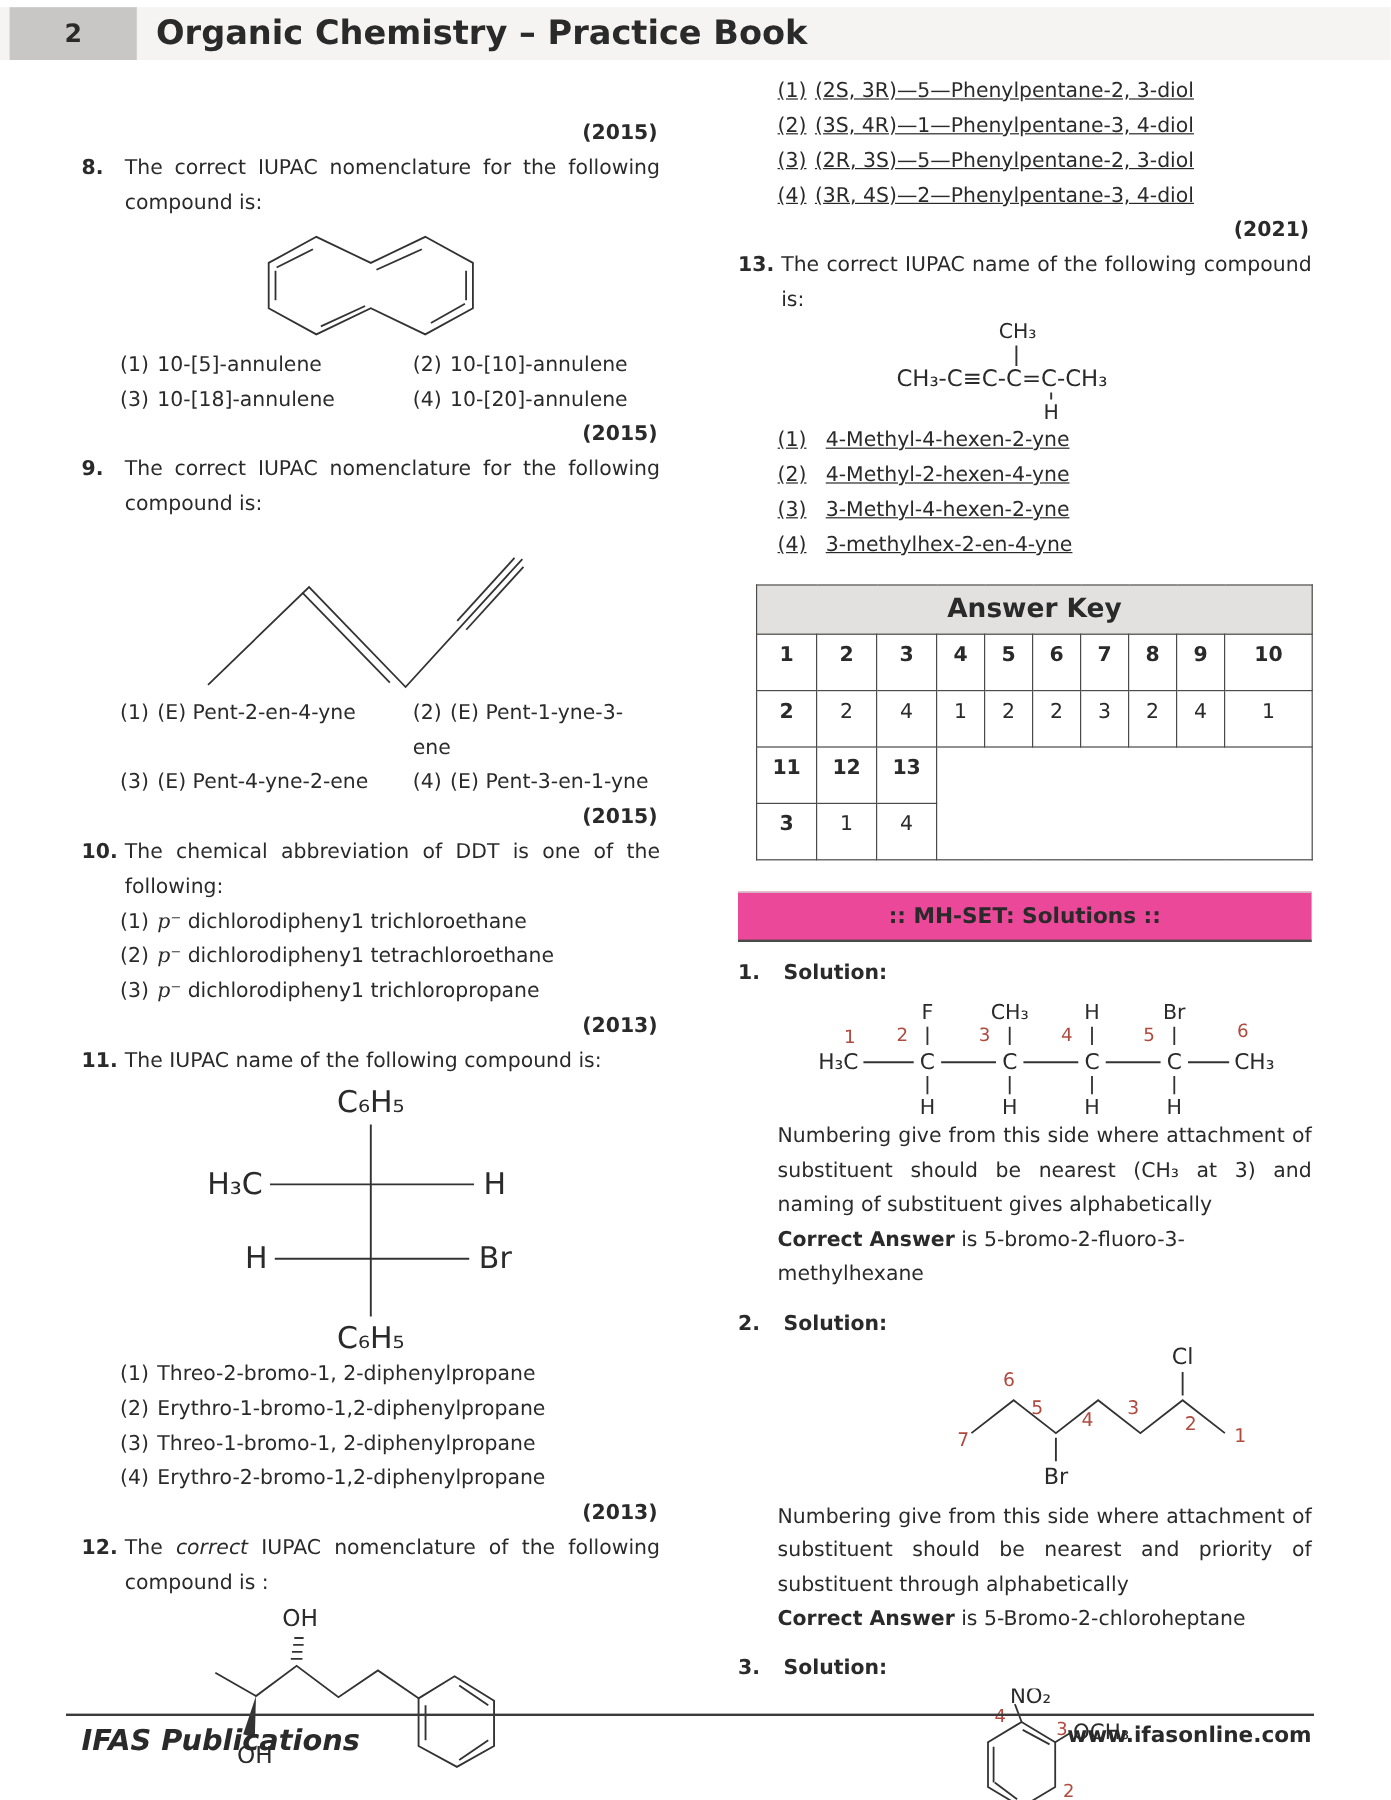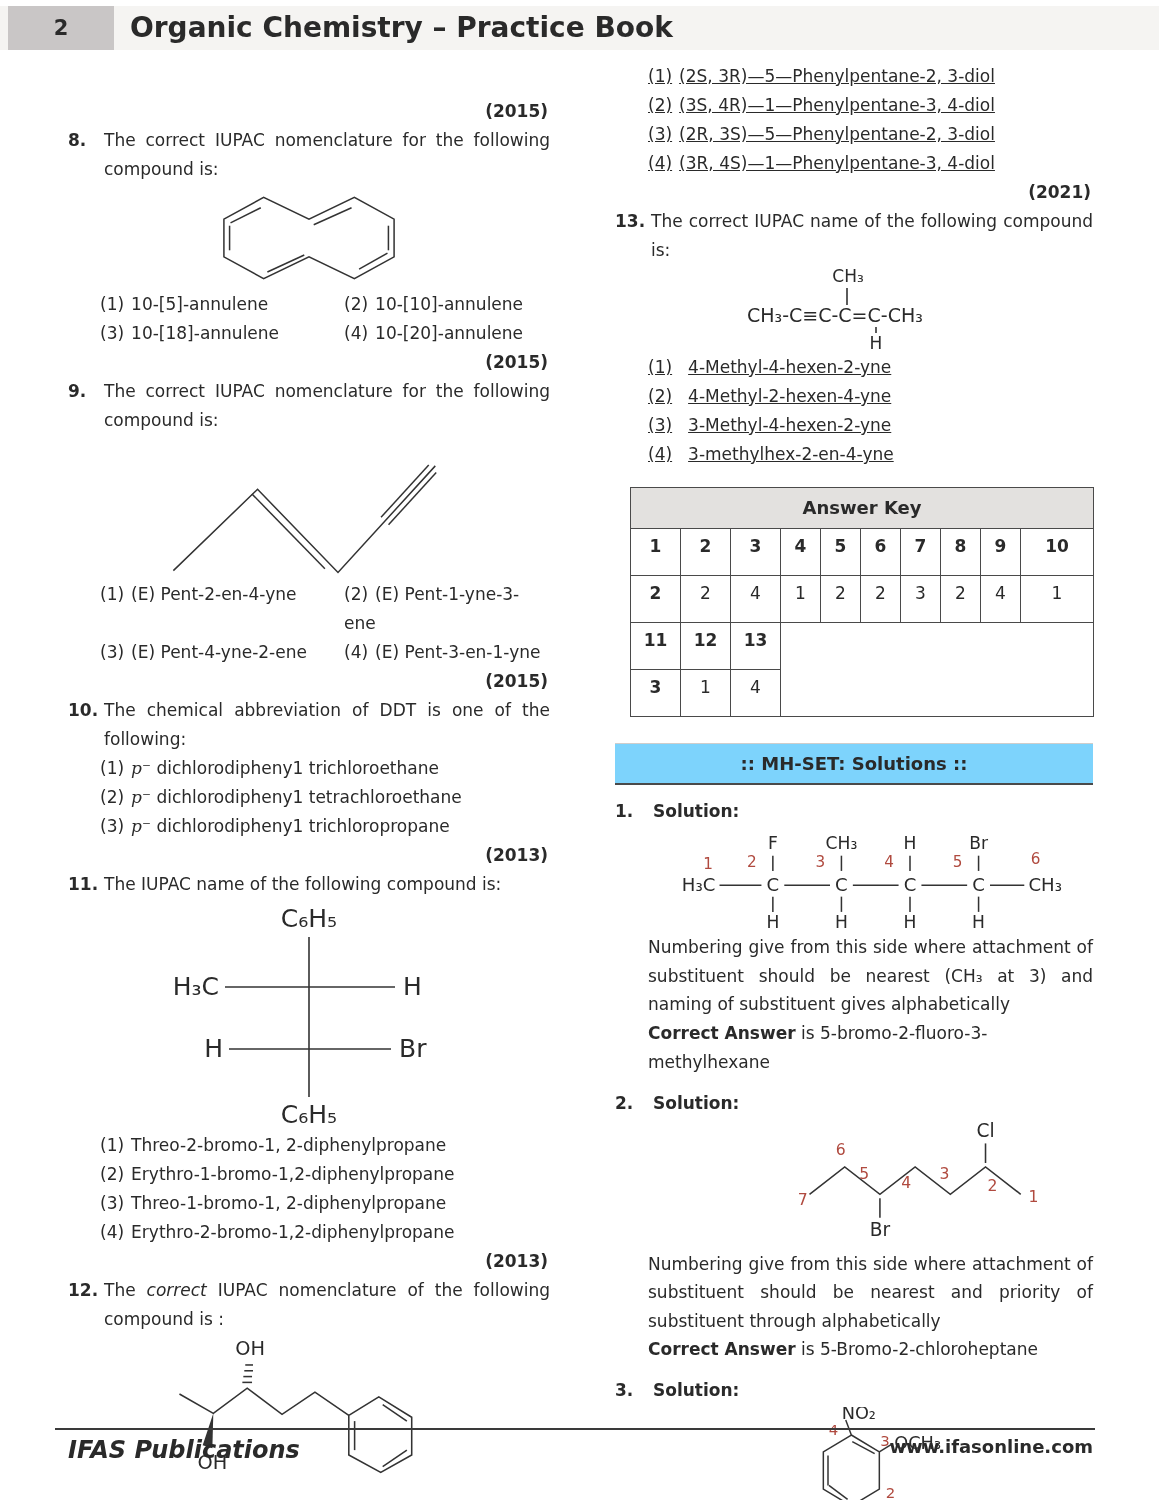--- a/index.html
+++ b/index.html
@@ -23,26 +23,26 @@
   .opt-label{margin-right:7px;}
   .q13opts .opt-label{margin-right:16px;}
   .pit{font-style:italic;font-family:"DejaVu Serif",serif;}
   .struct{display:block;}
   svg text{fill:#2a2a2a;}
   svg .bond{stroke:#333;stroke-width:1.6;fill:none;}
   svg .red{fill:#b04a3f;}
   
   table.akey{border-collapse:collapse;margin:18px 0 0 15px;width:463px;table-layout:fixed;}
   table.akey td{border:1px solid #4a4a4a;text-align:center;font-size:17px;vertical-align:top;padding:3px 0 14px 0;}
-  table.akey td.akey-title{background:#e3e1df;font-weight:700;font-size:18px;padding:5px 0 6px 0;}
+  table.akey td.akey-title{background:#e3e1df;font-weight:700;font-size:22px;padding:5px 0 6px 0;}
   table.akey tr.hdr td{font-weight:700;}
   table.akey td.bold1{font-weight:700;}
   table.akey td.empty{padding:0;}
   
-  .mhset-bar{margin:26px 0 0 0;background:#7dd3fc;border-bottom:2px solid #4a4a4a;border-top:1px solid #cfcdcb;
+  .mhset-bar{margin:26px 0 0 0;background:#ec4899;border-bottom:2px solid #4a4a4a;border-top:1px solid #cfcdcb;
              text-align:center;font-weight:700;font-size:18px;padding:5px 0;}
   .sol-head{position:relative;padding-left:38px;font-weight:700;margin-top:12px;}
   .sol-num{position:absolute;left:0;top:0;font-weight:700;}
   .note{padding-left:33px;text-align:justify;line-height:28.5px;}
   .ansline{padding-left:33px;line-height:29px;}
   .b{font-weight:700;}
   
   .foot-rule{position:absolute;top:1428px;left:55px;width:1040px;border-top:2px solid #3a3a3a;}
   .foot-left{position:absolute;top:1436px;left:68px;font-size:24px;font-weight:700;font-style:italic;}
   .foot-right{position:absolute;top:1436px;left:55px;width:1038px;text-align:right;font-size:18px;font-weight:700;}
@@ -164,21 +164,21 @@
       <line class="bond" x1="193" y1="120" x2="193" y2="90"></line>
     </svg>
   </div>
 
   <div class="col col-right">
 
     <div class="opt-list-r">
       <div><span class="opt-label">(1)</span><span>(2S, 3R)—5—Phenylpentane-2, 3-diol</span></div>
       <div><span class="opt-label">(2)</span><span>(3S, 4R)—1—Phenylpentane-3, 4-diol</span></div>
       <div><span class="opt-label">(3)</span><span>(2R, 3S)—5—Phenylpentane-2, 3-diol</span></div>
-      <div><span class="opt-label">(4)</span><span>(3R, 4S)—1—Phenylpentane-3, 4-diol</span></div>
+      <div><span class="opt-label">(4)</span><span>(3R, 4S)—2—Phenylpentane-3, 4-diol</span></div>
     </div>
 
     <div class="year">(2021)</div>
     <div class="q">
       <span class="qnum">13.</span>
       <span>The correct IUPAC name of the following compound is:</span>
     </div>
 
     <svg class="struct" width="280" height="88" viewBox="0 0 280 88" style="margin:0 0 0 120px;">
       <text x="113" y="17" text-anchor="middle" font-size="17">CH₃</text>

